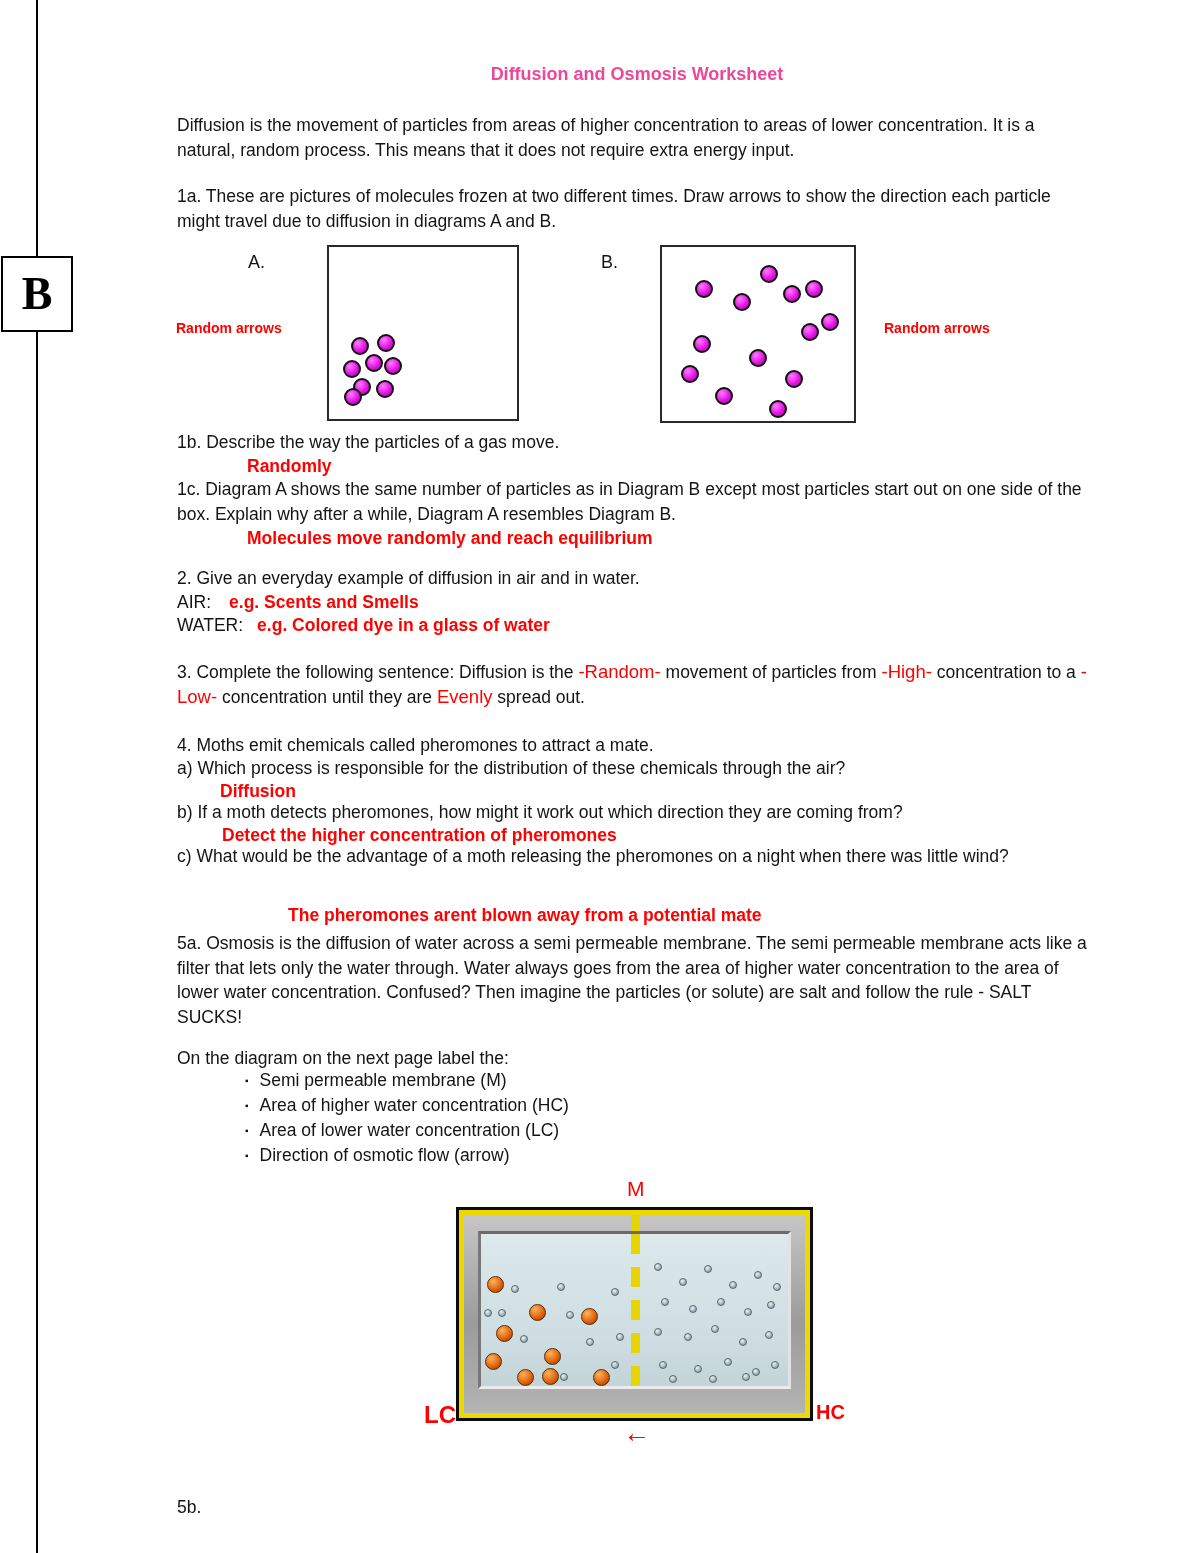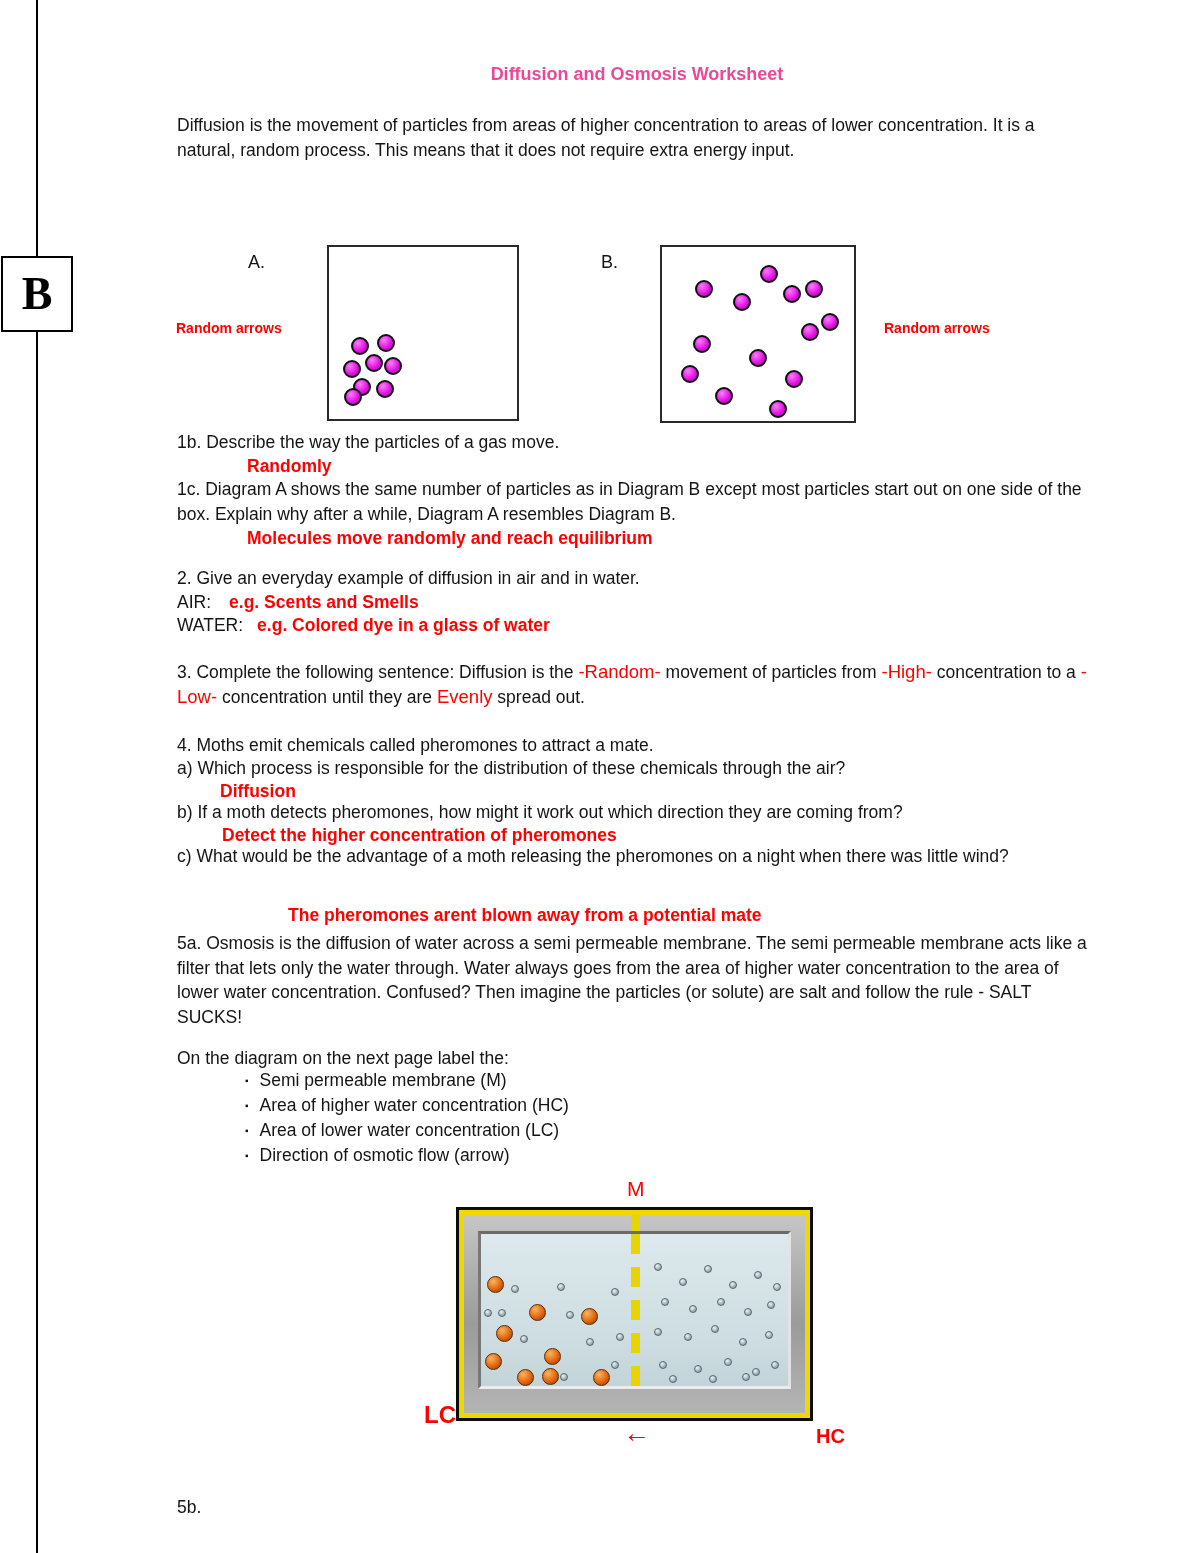--- a/index.html
+++ b/index.html
@@ -95,21 +95,21 @@
   .water-dot{
     position:absolute;width:8px;height:8px;border-radius:50%;
     background:radial-gradient(circle at 35% 30%, #eef4f6, #9fb4bc 60%, #6d8089);
     border:1px solid #5a6670;box-sizing:border-box;
   }
   .tank-label{
     position:absolute;color:#ff0000;white-space:nowrap;
   }
   .label-m{left:627px;top:1177px;font-size:21px;font-weight:normal;}
   .label-lc{left:424px;top:1401px;font-size:24px;font-weight:bold;}
-  .label-hc{left:816px;top:1401px;font-size:20px;font-weight:bold;margin-top:24px;}
+  .label-hc{left:816px;top:1401px;font-size:20px;font-weight:bold;}
   .flow-arrow{
     position:absolute;left:623px;top:1420px;font-size:27px;line-height:1;
     color:#ff0000;font-weight:bold;
   }
   .footer-label{
     position:absolute;left:177px;top:1497px;margin:0;font-size:17.5px;color:#141414;
   }
 </style>
 </head>
 <body>
@@ -119,20 +119,21 @@
   <div class="left-rule"></div>
 
   <div class="margin-box">
     <span>B</span>
   </div>
 
   <h1 class="title">Diffusion and Osmosis Worksheet</h1>
 
   <p class="para" style="top:113px;">Diffusion is the movement of particles from areas of higher concentration to areas of lower concentration. It is a natural, random process. This means that it does not require extra energy input.</p>
 
+  <p class="para" style="top:184px;">1a. These are pictures of molecules frozen at two different times.  Draw arrows to show the direction each particle might travel due to diffusion in diagrams A and B.</p>
 
   <span class="diag-label" style="left:248px;top:252px;">A.</span>
   <span class="diag-label" style="left:601px;top:252px;">B.</span>
 
   <span class="annotation" style="left:176px;top:320px;">Random arrows</span>
   <span class="annotation" style="left:884px;top:320px;">Random arrows</span>
 
   <div class="diagram-box box-a">
     <div class="mol-layer" id="molecules-a">
         <div class="molecule" style="left: 22px; top: 90px;"></div>

